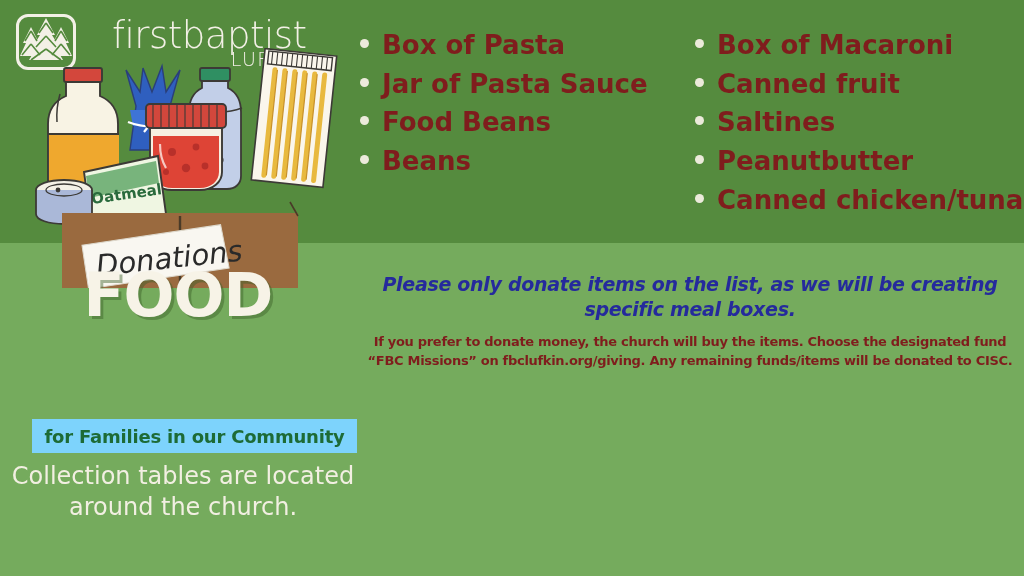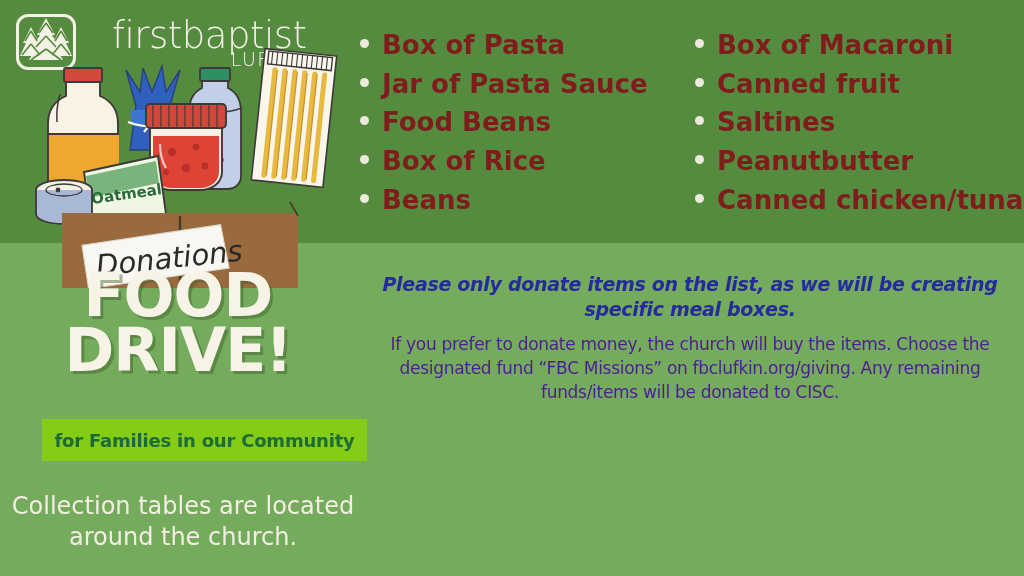--- a/index.html
+++ b/index.html
@@ -57,46 +57,46 @@
   }
 
   
   .headline{
     position:absolute;left:0;top:268px;width:356px;text-align:center;
     color:#f7f3e7;font-weight:bold;font-size:60px;line-height:0.92;
     font-family:"DejaVu Sans", sans-serif;letter-spacing:-1px;
     text-shadow:3px 3px 0 rgba(60,95,40,0.45);
   }
   .banner{
-    position:absolute;left:42px;top:419px;width:325px;height:42px;
-    background:#84cc16;display:flex;align-items:center;justify-content:center;
+    position:absolute;left:32px;top:419px;width:325px;height:34px;
+    background:#7dd3fc;display:flex;align-items:center;justify-content:center;
   }
   .banner span{
     color:#1d6b36;font-weight:bold;font-size:18px;
     font-family:"DejaVu Sans", sans-serif;letter-spacing:-0.2px;
   }
   .collection{
-    position:absolute;left:10px;top:491px;width:346px;text-align:center;
+    position:absolute;left:10px;top:461px;width:346px;text-align:center;
     color:#f2efe2;font-size:24px;line-height:1.28;
     font-family:"DejaVu Sans", sans-serif;
   }
 
   
   .copy{position:absolute;left:360px;top:258px;width:660px;text-align:center;}
   .para1{
     color:#f5f2e6;font-weight:bold;font-size:21px;line-height:1.33;
     font-family:"DejaVu Sans", sans-serif;letter-spacing:-0.3px;
   }
   .para-blue{
     color:#252a9c;font-weight:bold;font-style:italic;font-size:19px;
     line-height:1.3;margin-top:14px;
     font-family:"DejaVu Sans", sans-serif;letter-spacing:-0.3px;
   }
   .para3{
-    color:#4c1d95;font-weight:normal;font-size:17px;line-height:1.4;
+    color:#7f1d1d;font-weight:bold;font-size:13px;line-height:1.4;
     margin-top:12px;font-family:"DejaVu Sans", sans-serif;letter-spacing:-0.3px;
   }
 </style>
 </head>
 <body>
 
 <div id="poster">
 
   <div class="bg-top"></div>
   <div class="bg-bottom"></div>
@@ -223,24 +223,20 @@
       <div class="li">
           <span class="bullet"></span>
           <span>Jar of Pasta Sauce</span>
         </div>
       <div class="li">
           <span class="bullet"></span>
           <span>Food Beans</span>
         </div>
       <div class="li">
           <span class="bullet"></span>
-          <span>Box of Rice</span>
-        </div>
-      <div class="li">
-          <span class="bullet"></span>
           <span>Beans</span>
         </div>
     </div>
     <div class="list-col col2">
       <div class="li">
           <span class="bullet"></span>
           <span>Box of Macaroni</span>
         </div>
       <div class="li">
           <span class="bullet"></span>
@@ -256,21 +252,20 @@
         </div>
       <div class="li">
           <span class="bullet"></span>
           <span>Canned chicken/tuna</span>
         </div>
     </div>
   </div>
 
   <div class="headline">
     <div>FOOD</div>
-    <div>DRIVE!</div>
   </div>
 
   <div class="banner">
     <span>for Families in our Community</span>
   </div>
 
   <div class="collection">Collection tables are located around the church.</div>
 
   <div class="copy">
     <div class="para-blue">Please only donate items on the list, as we will be creating specific meal boxes.</div>

